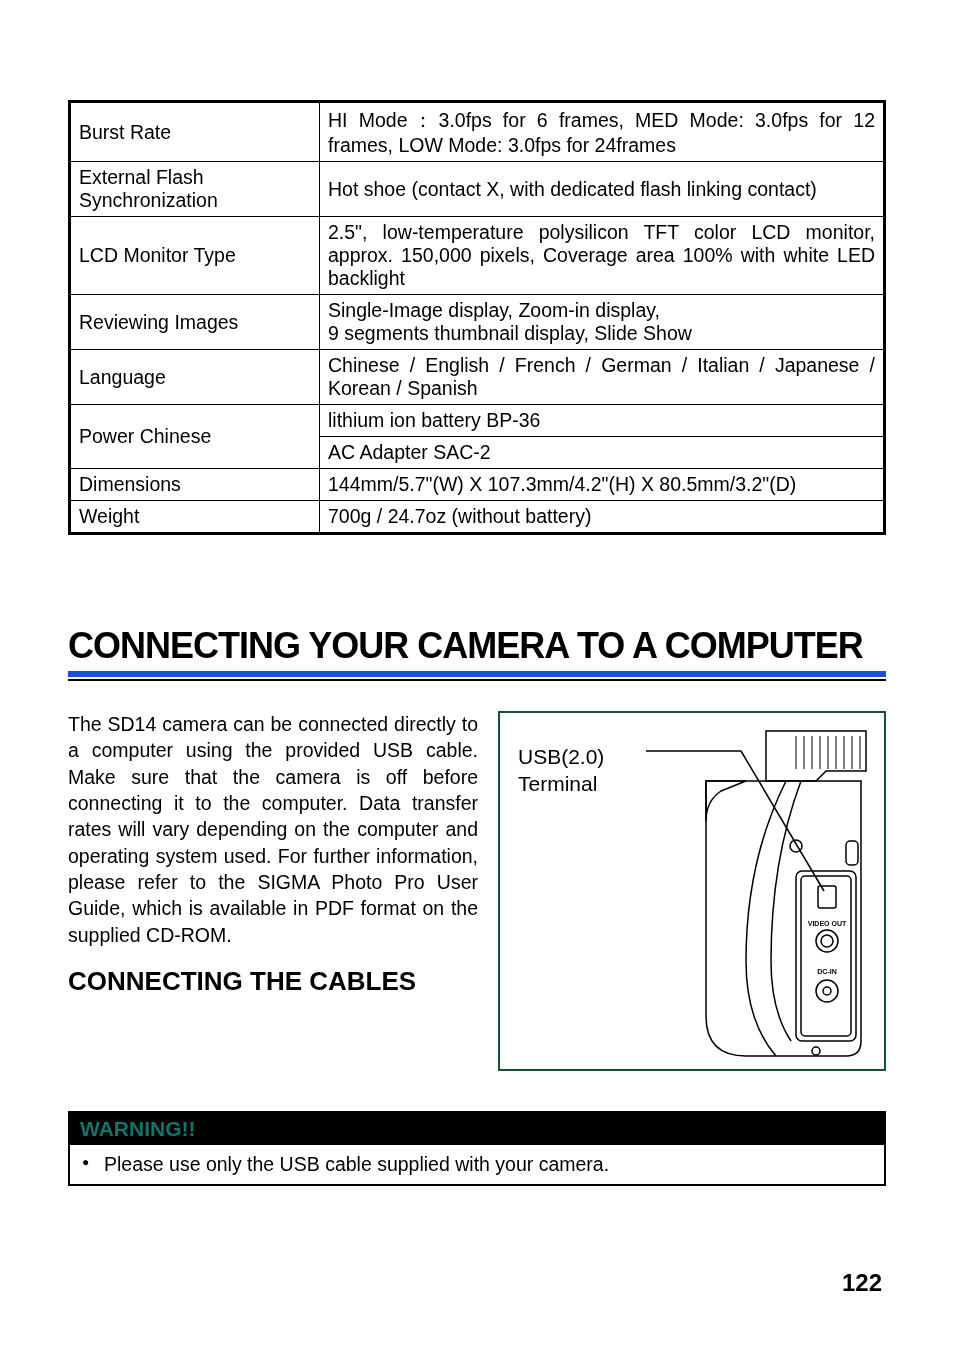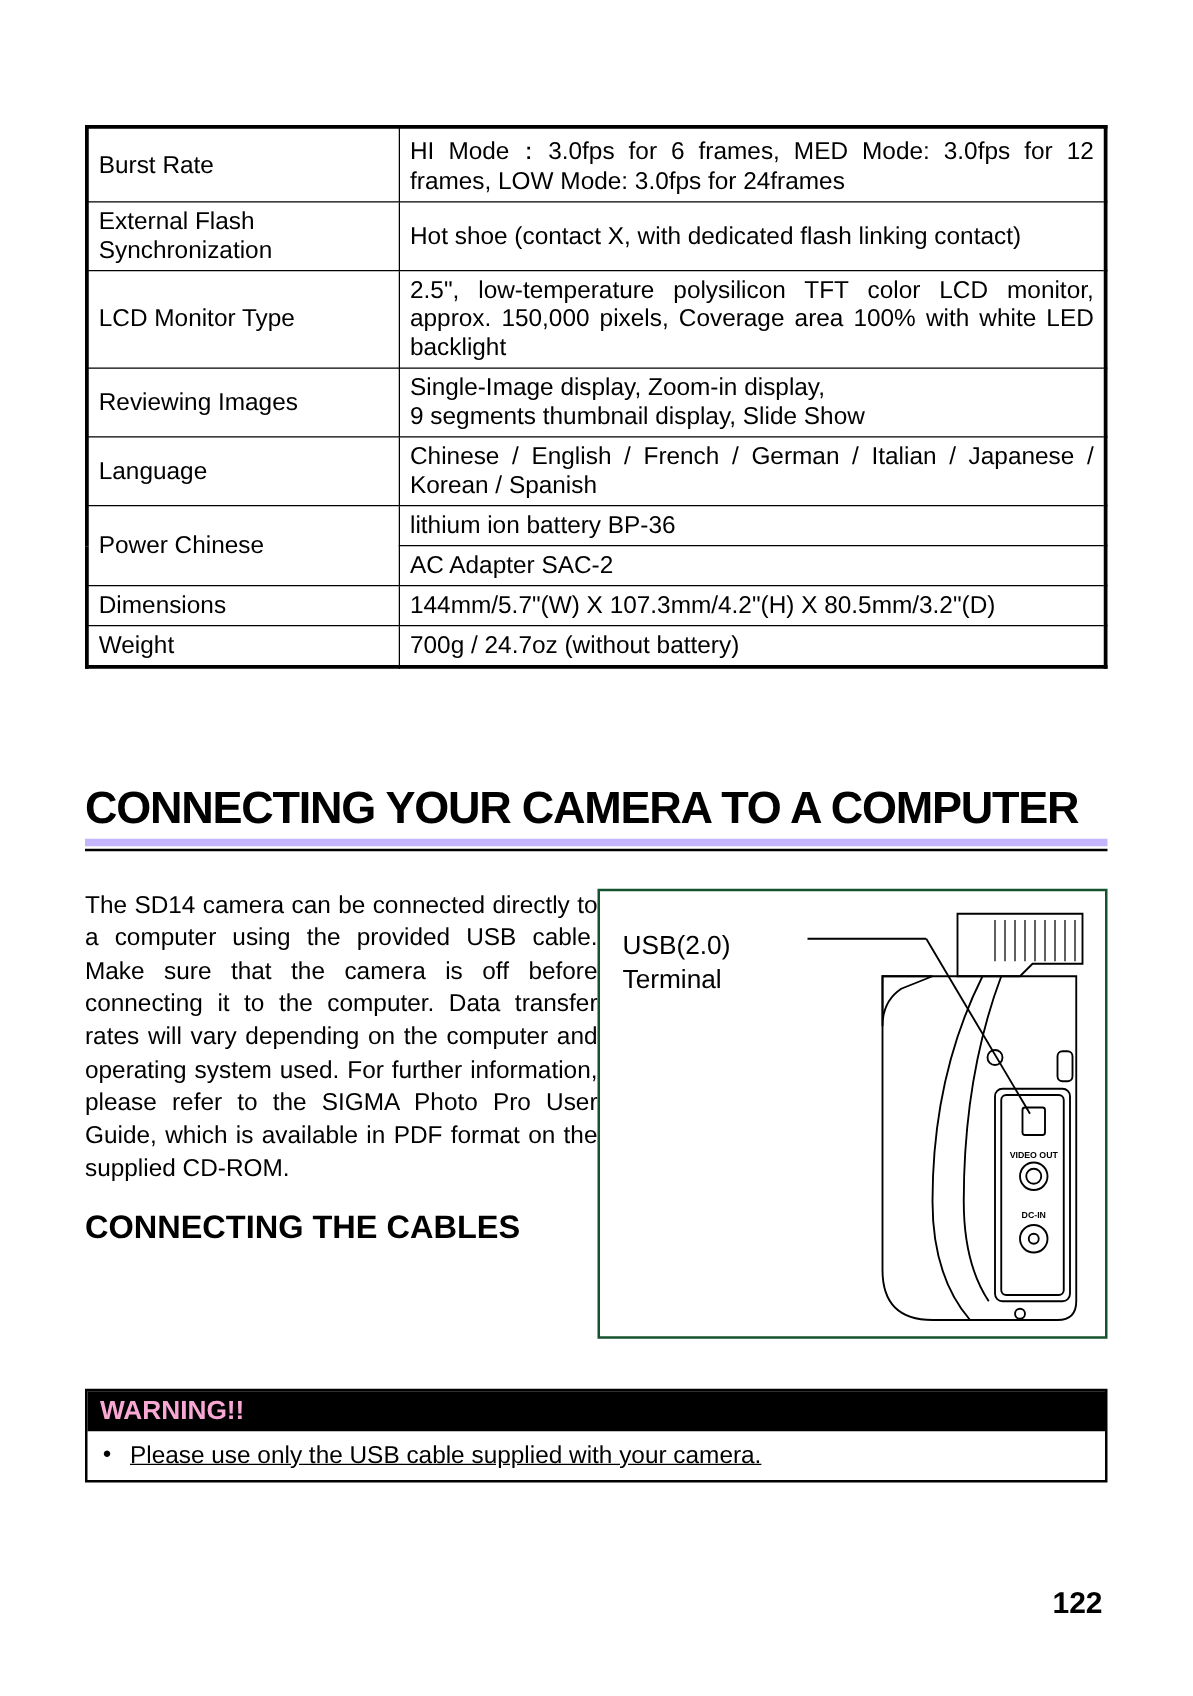--- a/index.html
+++ b/index.html
@@ -29,29 +29,30 @@
       text-align: left;
     }
     .small-label { font-size: 17px; }
     .section-title {
       font-size: 36px;
       font-weight: bold;
       font-family: Arial, Helvetica, sans-serif;
       letter-spacing: -1px;
       margin-top: 90px;
       padding-bottom: 4px;
-      border-bottom: 6px solid #c4b5fd;
+      border-bottom: 6px solid #1d4ed8;
     }
     .thick-underline {
       border-top: 2px solid #000;
       margin-top: 2px;
       margin-bottom: 30px;
     }
     .content-row {
       display: flex;
+      gap: 20px;
     }
     .left-col {
       flex: 0 0 410px;
     }
     .body-text {
       font-size: 19.5px;
       line-height: 1.35;
       text-align: justify;
       text-justify: inter-word;
     }
@@ -99,28 +100,27 @@
       top: 8px;
       width: 230px;
       height: 340px;
     }
     .warning-box {
       border: 2px solid #000;
       margin-top: 40px;
     }
     .warning-header {
       background: #000;
-      color: #f9a8d4;
+      color: #0f766e;
       font-weight: bold;
       font-size: 21px;
       padding: 4px 10px;
     }
     .warning-body {
       padding: 6px 10px;
-      text-decoration: underline;
     }
     .warning-body li {
       list-style: none;
       position: relative;
       padding-left: 24px;
       font-size: 19.5px;
       line-height: 1.4;
     }
     .warning-body li::before {
       content: "●";

